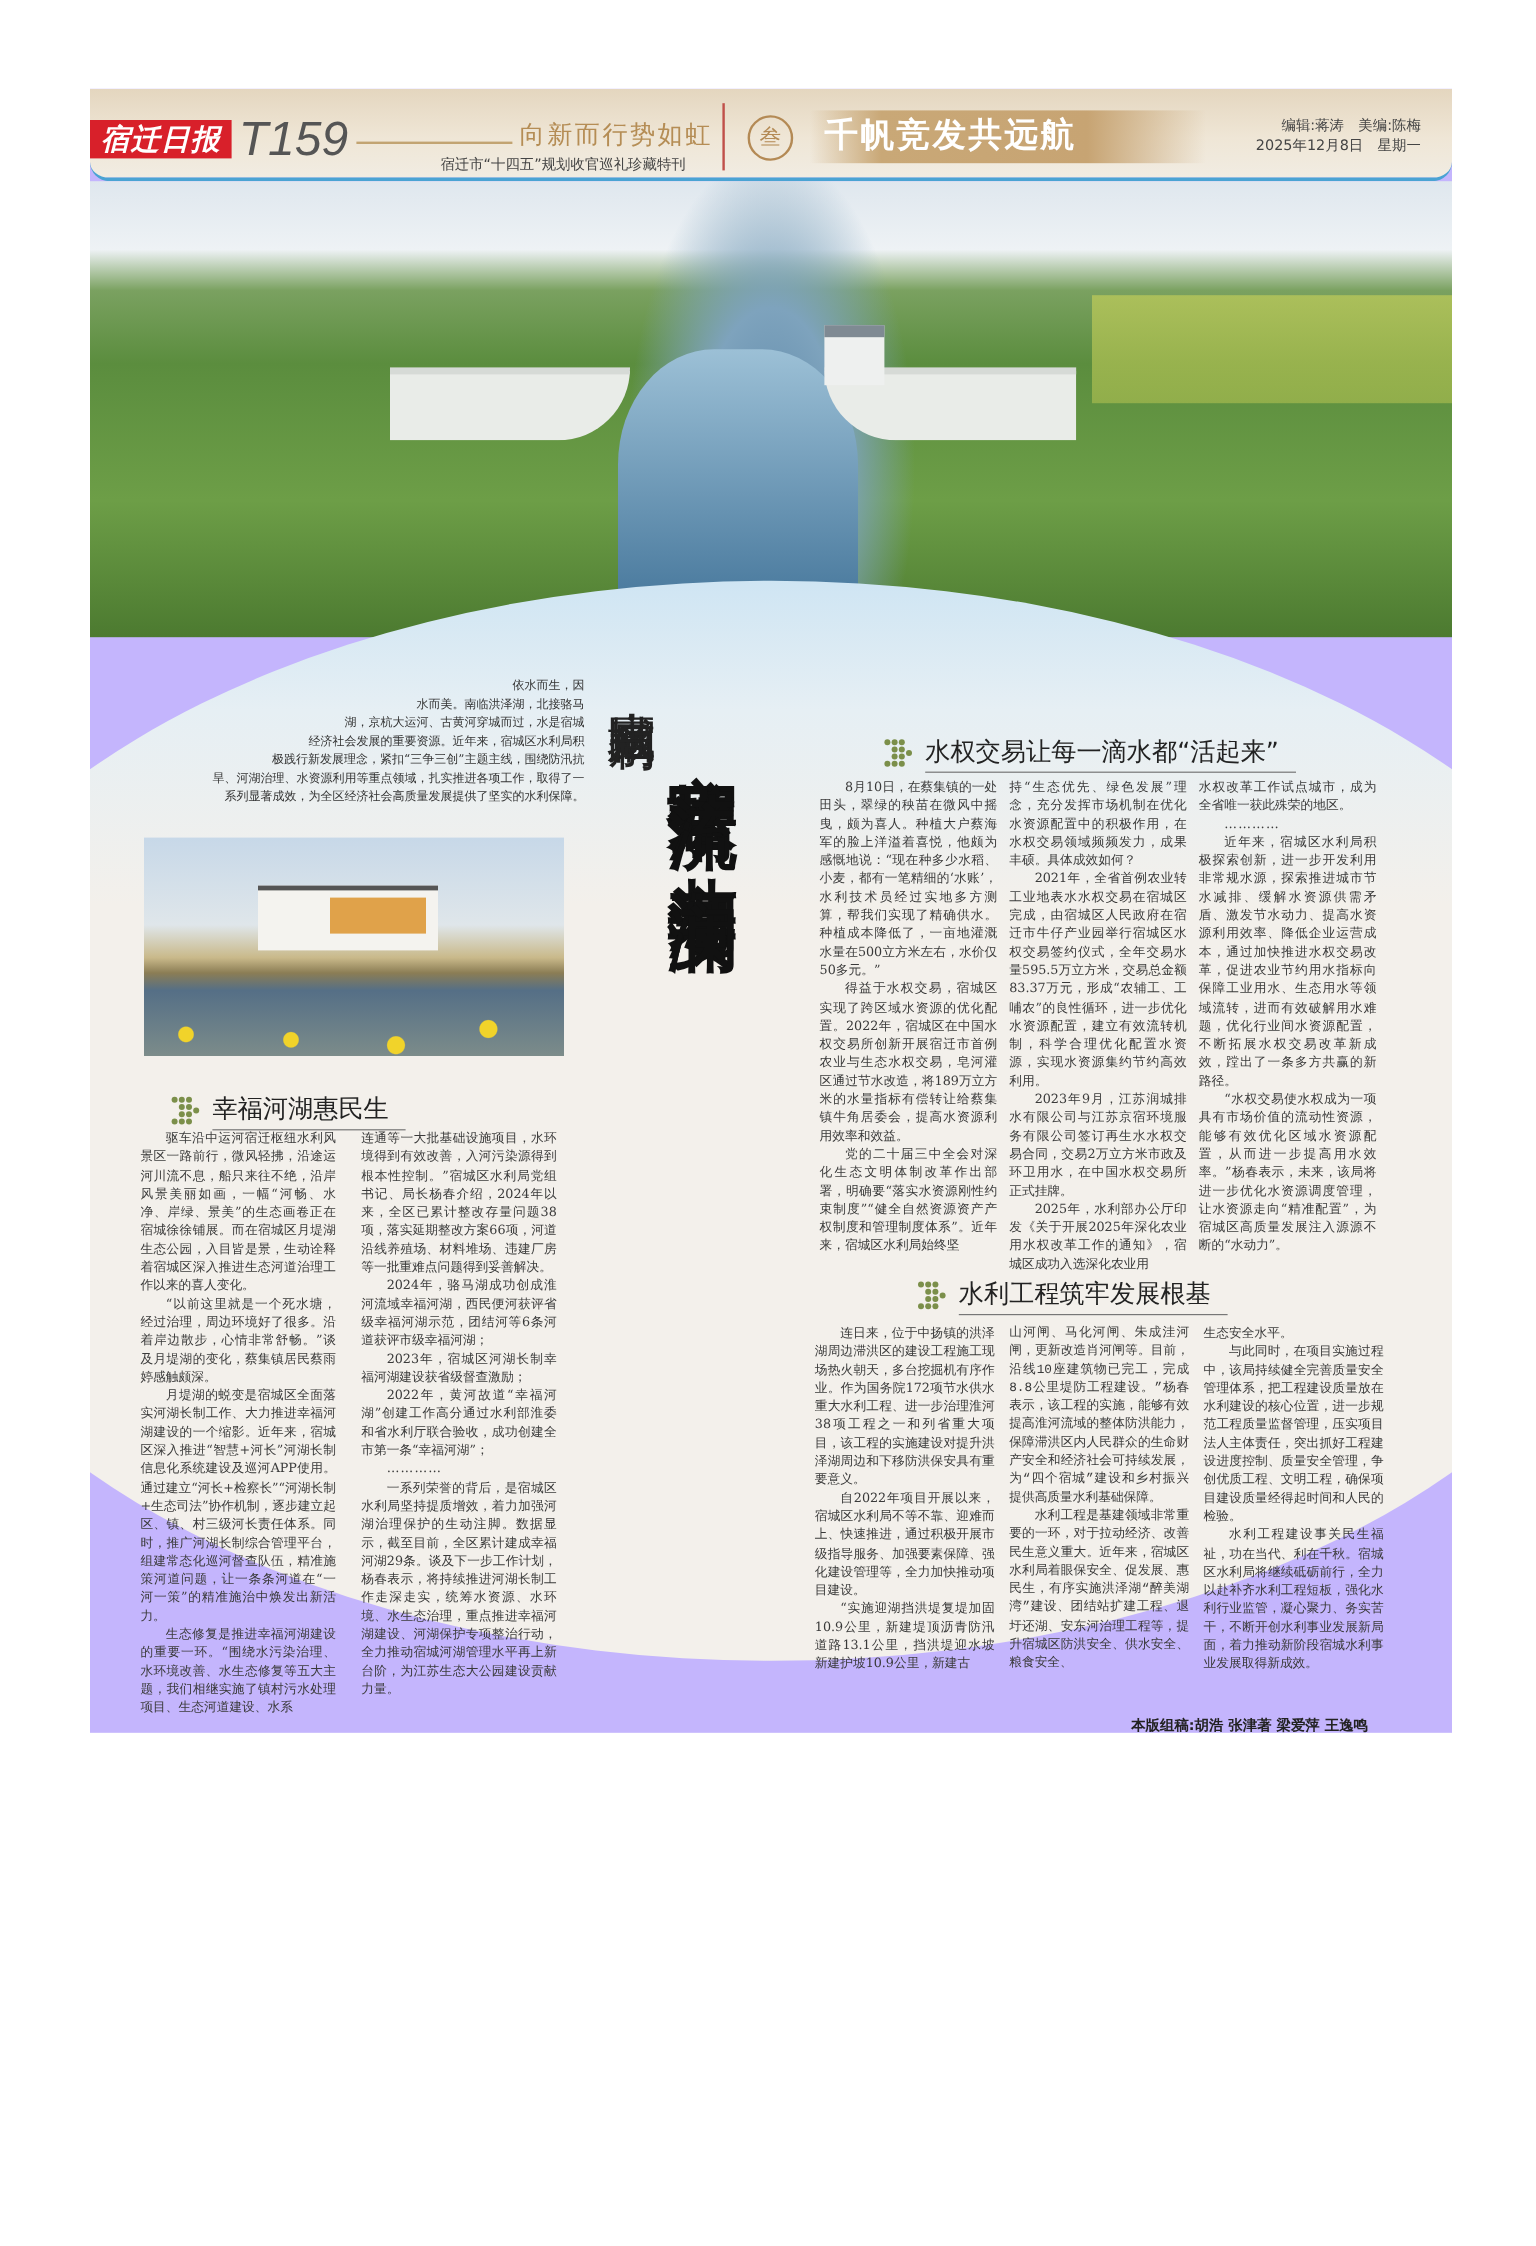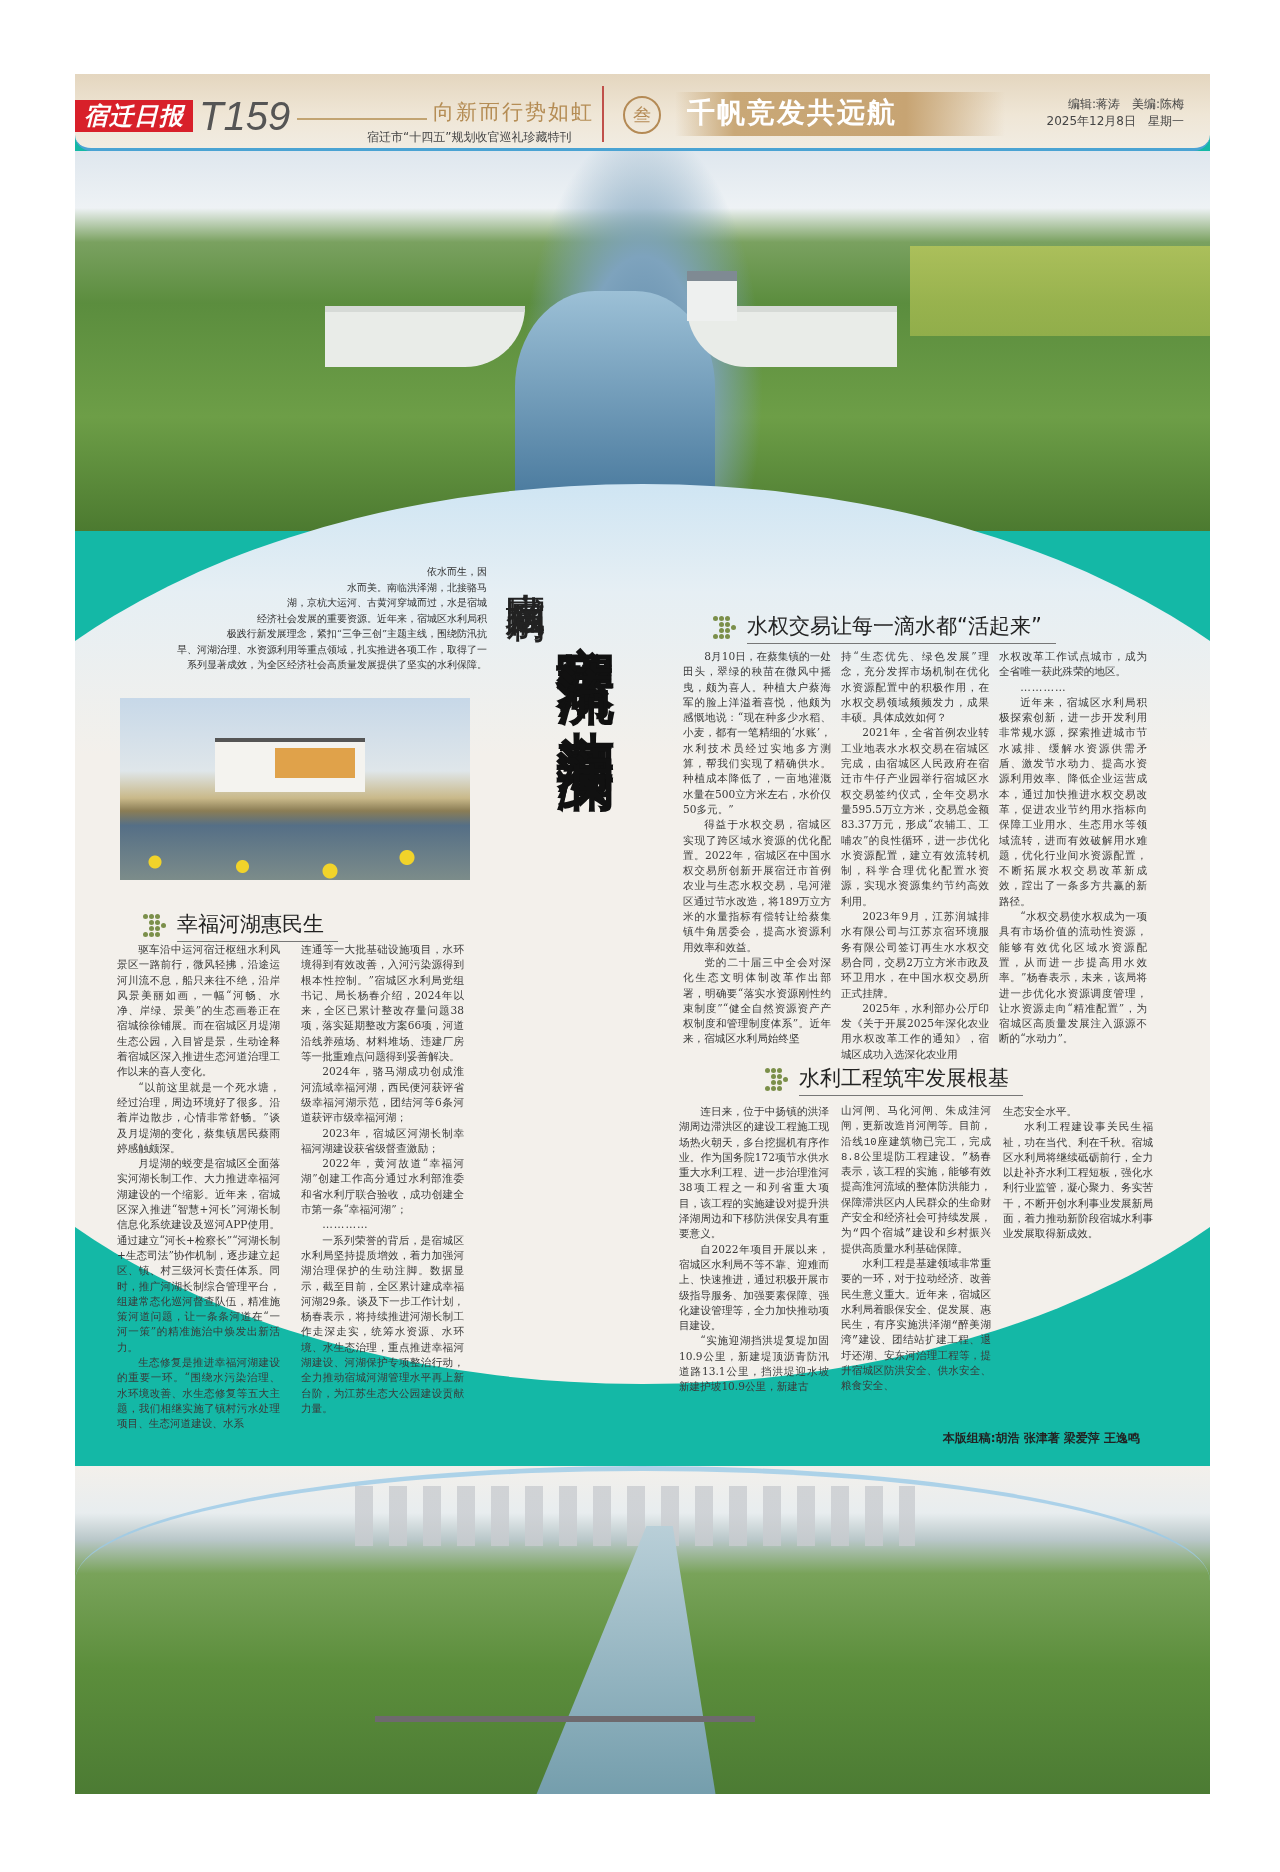--- a/index.html
+++ b/index.html
@@ -1,17 +1,17 @@
 <!DOCTYPE html>
 <html><head>
 <meta charset="utf-8">
 <style>
   html,body{margin:0;padding:0;}
   body{width:1280px;height:1872px;background:#ffffff;position:relative;overflow:hidden;font-family:"DejaVu Serif",serif;color:#333;}
-  .page{position:absolute;left:75px;top:74px;width:1135px;height:1720px;background:#14b8a6;overflow:hidden;}
+  .page{position:absolute;left:75px;top:74px;width:1135px;height:1370px;background:#c4b5fd;overflow:hidden;}
   
   .masthead{position:absolute;left:0;top:0;width:1135px;height:74px;background:linear-gradient(180deg,#e4d6bf 0%,#efe6d6 55%,#f1ece2 100%);border-bottom-left-radius:16px;border-bottom-right-radius:16px;border-bottom:3px solid #4aa3d3;}
   .logo{position:absolute;left:0;top:26px;width:118px;height:32px;background:#d8202a;color:#fff;font-family:"DejaVu Serif",serif;font-weight:bold;font-style:italic;font-size:24px;line-height:32px;text-align:center;letter-spacing:1px;}
   .pagenum{position:absolute;left:124px;top:20px;font-family:"Liberation Sans",sans-serif;font-size:40px;color:#555;line-height:44px;font-style:italic;}
   .hline{position:absolute;left:222px;top:44px;width:130px;height:2px;background:#c2a472;}
   .slogan{position:absolute;left:358px;top:24px;font-family:"DejaVu Serif",serif;font-size:21px;color:#b58d55;font-weight:normal;letter-spacing:2px;}
   .sub{position:absolute;left:292px;top:55px;font-family:"DejaVu Sans",sans-serif;font-size:12px;color:#444;}
   .vsep{position:absolute;left:527px;top:12px;width:2px;height:56px;background:#c0504a;}
   .seal{position:absolute;left:548px;top:22px;width:34px;height:34px;border:2px solid #b48a55;border-radius:50%;color:#b48a55;font-size:18px;text-align:center;line-height:34px;}
   .band{position:absolute;left:600px;top:18px;width:330px;height:44px;background:linear-gradient(90deg,rgba(0,0,0,0) 0%,#c9a877 18%,#c7a473 70%,rgba(0,0,0,0) 100%);}
@@ -131,21 +131,21 @@
   </div>
   <div class="col" style="left:226px;top:868px;width:163px;">
     <p class="noind">连通等一大批基础设施项目，水环境得到有效改善，入河污染源得到根本性控制。”宿城区水利局党组书记、局长杨春介绍，2024年以来，全区已累计整改存量问题38项，落实延期整改方案66项，河道沿线养殖场、材料堆场、违建厂房等一批重难点问题得到妥善解决。</p>
     <p>2024年，骆马湖成功创成淮河流域幸福河湖，西民便河获评省级幸福河湖示范，团结河等6条河道获评市级幸福河湖；</p>
     <p>2023年，宿城区河湖长制幸福河湖建设获省级督查激励；</p>
     <p>2022年，黄河故道“幸福河湖”创建工作高分通过水利部淮委和省水利厅联合验收，成功创建全市第一条“幸福河湖”；</p>
     <p class="ellip">…………</p>
     <p>一系列荣誉的背后，是宿城区水利局坚持提质增效，着力加强河湖治理保护的生动注脚。数据显示，截至目前，全区累计建成幸福河湖29条。谈及下一步工作计划，杨春表示，将持续推进河湖长制工作走深走实，统筹水资源、水环境、水生态治理，重点推进幸福河湖建设、河湖保护专项整治行动，全力推动宿城河湖管理水平再上新台阶，为江苏生态大公园建设贡献力量。</p>
   </div>
 
-  <div class="sec-head" style="left:638px;top:538px;">
+  <div class="sec-head" style="left:662px;top:538px;">
     <div class="dots">
       <i style="left:0;top:0"></i>
         <i style="left:6px;top:0"></i>
         <i style="left:12px;top:0"></i>
       <i style="left:6px;top:6px"></i>
         <i style="left:12px;top:6px"></i>
         <i style="left:18px;top:9px"></i>
       <i style="left:6px;top:12px"></i>
         <i style="left:12px;top:12px"></i>
       <i style="left:0;top:18px"></i>
@@ -192,20 +192,21 @@
     <p>连日来，位于中扬镇的洪泽湖周边滞洪区的建设工程施工现场热火朝天，多台挖掘机有序作业。作为国务院172项节水供水重大水利工程、进一步治理淮河38项工程之一和列省重大项目，该工程的实施建设对提升洪泽湖周边和下移防洪保安具有重要意义。</p>
     <p>自2022年项目开展以来，宿城区水利局不等不靠、迎难而上、快速推进，通过积极开展市级指导服务、加强要素保障、强化建设管理等，全力加快推动项目建设。</p>
     <p>“实施迎湖挡洪堤复堤加固10.9公里，新建堤顶沥青防汛道路13.1公里，挡洪堤迎水坡新建护坡10.9公里，新建古</p>
   </div>
   <div class="col" style="left:766px;top:1030px;width:150px;font-family:Liberation Mono, monospace;">
     <p class="noind">山河闸、马化河闸、朱成洼河闸，更新改造肖河闸等。目前，沿线10座建筑物已完工，完成8.8公里堤防工程建设。”杨春表示，该工程的实施，能够有效提高淮河流域的整体防洪能力，保障滞洪区内人民群众的生命财产安全和经济社会可持续发展，为“四个宿城”建设和乡村振兴提供高质量水利基础保障。</p>
     <p>水利工程是基建领域非常重要的一环，对于拉动经济、改善民生意义重大。近年来，宿城区水利局着眼保安全、促发展、惠民生，有序实施洪泽湖“醉美湖湾”建设、团结站扩建工程、退圩还湖、安东河治理工程等，提升宿城区防洪安全、供水安全、粮食安全、</p>
   </div>
   <div class="col" style="left:928px;top:1030px;width:150px;">
     <p class="noind">生态安全水平。</p>
+    <p>与此同时，在项目实施过程中，该局持续健全完善质量安全管理体系，把工程建设质量放在水利建设的核心位置，进一步规范工程质量监督管理，压实项目法人主体责任，突出抓好工程建设进度控制、质量安全管理，争创优质工程、文明工程，确保项目建设质量经得起时间和人民的检验。</p>
     <p>水利工程建设事关民生福祉，功在当代、利在千秋。宿城区水利局将继续砥砺前行，全力以赴补齐水利工程短板，强化水利行业监管，凝心聚力、务实苦干，不断开创水利事业发展新局面，着力推动新阶段宿城水利事业发展取得新成效。</p>
   </div>
 
   <div class="credits">本版组稿:胡浩 张津著 梁爱萍 王逸鸣</div>
 
   <div class="photo-bottom">
     <div class="skyline"></div>
     <div class="river"></div>
     <div class="bridge"></div>
     <div class="swirl"></div>

